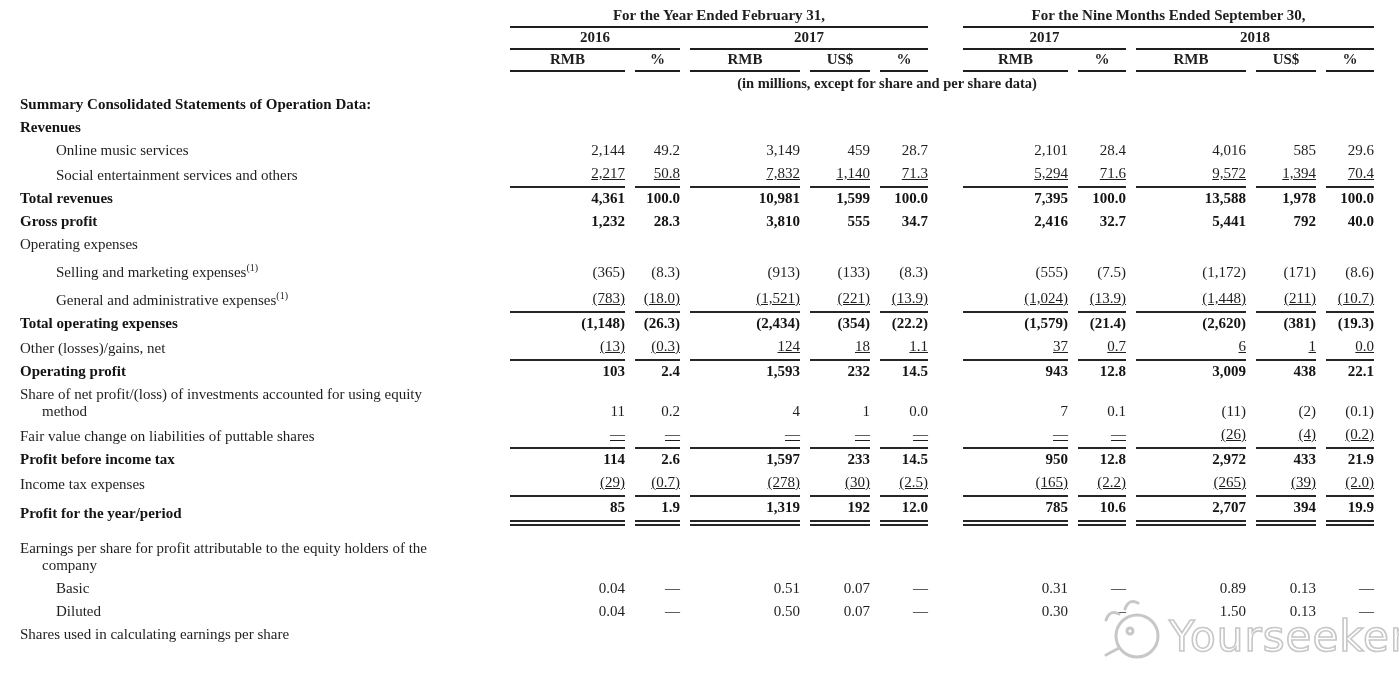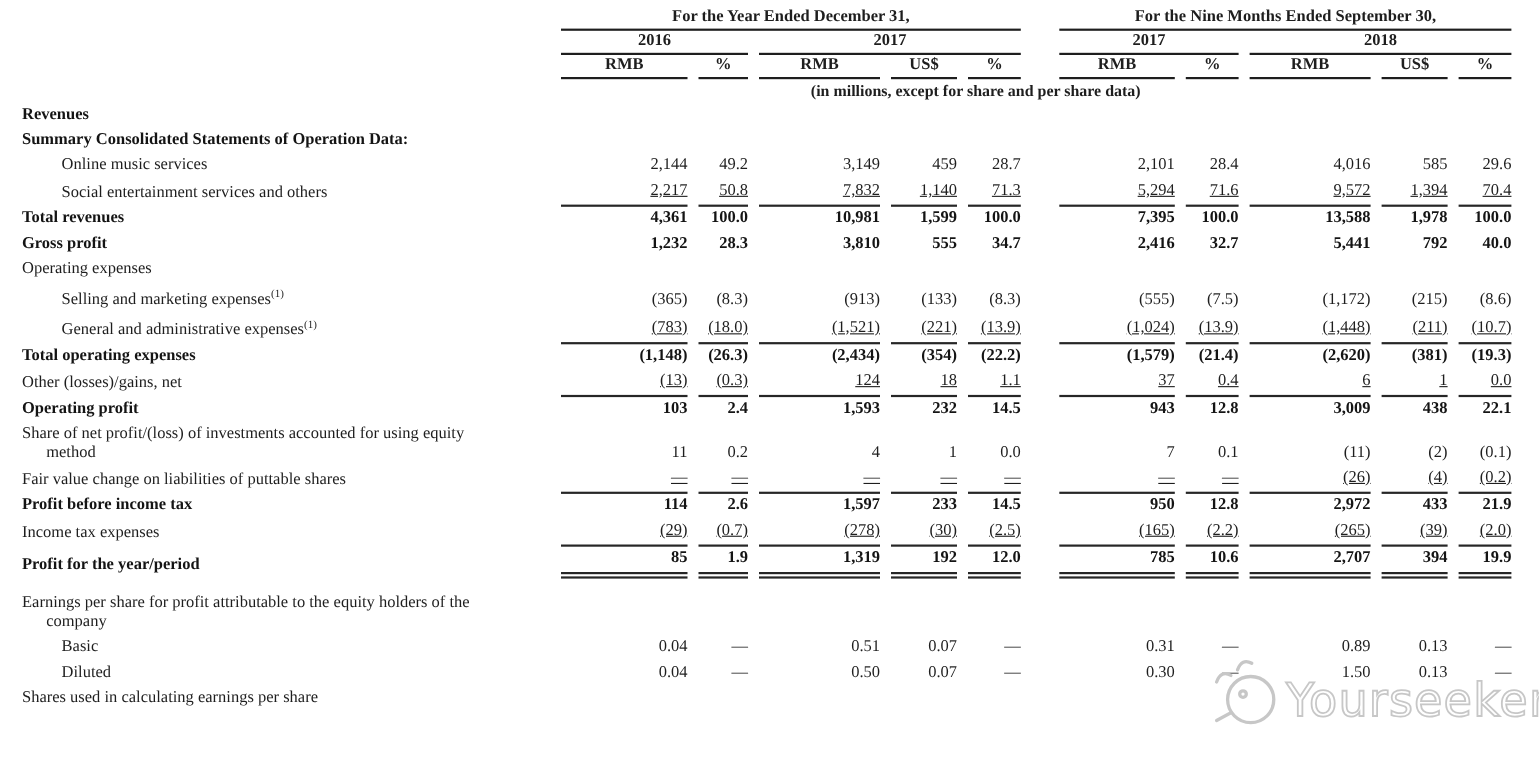--- a/index.html
+++ b/index.html
@@ -43,21 +43,21 @@
     <col style="width:15px">
     <col style="width:105px">
       <col style="width:48px">
     <col style="width:110px">
       <col style="width:60px">
       <col style="width:48px">
   </colgroup>
   <thead>
     <tr>
       <th class="blank"></th>
-      <th class="grp" colspan="5">For the Year Ended December 31,</th>
+      <th class="grp" colspan="5">For the Year Ended February 31,</th>
       <th class="blank"></th>
       <th class="grp" colspan="5">For the Nine Months Ended September 30,</th>
     </tr>
     <tr>
       <th class="blank"></th>
       <th class="yr" colspan="2">2016</th>
       <th class="yr" colspan="3">2017</th>
       <th class="blank"></th>
       <th class="yr" colspan="2">2017</th>
       <th class="yr" colspan="3">2018</th>
@@ -77,37 +77,37 @@
       <th class="cur">%</th>
     </tr>
     <tr>
       <th class="blank"></th>
       <th class="units" colspan="11">(in millions, except for share and per share data)</th>
     </tr>
   </thead>
   <tbody>
       <tr class="bold">
         <td class="label">
+          <div>Summary Consolidated Statements of Operation Data:</div>
+        </td>
+        <td class="num"></td>
+        <td class="num"></td>
+        <td class="num"></td>
+        <td class="num"></td>
+        <td class="num"></td>
+        <td class="spacer"></td>
+        <td class="num"></td>
+        <td class="num"></td>
+        <td class="num"></td>
+        <td class="num"></td>
+        <td class="num"></td>
+      </tr>
+      <tr class="bold">
+        <td class="label">
           <div>Revenues</div>
-        </td>
-        <td class="num"></td>
-        <td class="num"></td>
-        <td class="num"></td>
-        <td class="num"></td>
-        <td class="num"></td>
-        <td class="spacer"></td>
-        <td class="num"></td>
-        <td class="num"></td>
-        <td class="num"></td>
-        <td class="num"></td>
-        <td class="num"></td>
-      </tr>
-      <tr class="bold">
-        <td class="label">
-          <div>Summary Consolidated Statements of Operation Data:</div>
         </td>
         <td class="num"></td>
         <td class="num"></td>
         <td class="num"></td>
         <td class="num"></td>
         <td class="num"></td>
         <td class="spacer"></td>
         <td class="num"></td>
         <td class="num"></td>
         <td class="num"></td>
@@ -200,21 +200,21 @@
         </td>
         <td class="num">(365)</td>
         <td class="num">(8.3)</td>
         <td class="num">(913)</td>
         <td class="num">(133)</td>
         <td class="num">(8.3)</td>
         <td class="spacer"></td>
         <td class="num">(555)</td>
         <td class="num">(7.5)</td>
         <td class="num">(1,172)</td>
-        <td class="num">(215)</td>
+        <td class="num">(171)</td>
         <td class="num">(8.6)</td>
       </tr>
       <tr>
         <td class="label indent">
           <div>General and administrative expenses<sup style="font-size: 10px;">(1)</sup></div>
         </td>
         <td class="num rule">(783)</td>
         <td class="num rule">(18.0)</td>
         <td class="num rule">(1,521)</td>
         <td class="num rule">(221)</td>
@@ -246,21 +246,21 @@
         <td class="label">
           <div>Other (losses)/gains, net</div>
         </td>
         <td class="num rule">(13)</td>
         <td class="num rule">(0.3)</td>
         <td class="num rule">124</td>
         <td class="num rule">18</td>
         <td class="num rule">1.1</td>
         <td class="spacer"></td>
         <td class="num rule">37</td>
-        <td class="num rule">0.4</td>
+        <td class="num rule">0.7</td>
         <td class="num rule">6</td>
         <td class="num rule">1</td>
         <td class="num rule">0.0</td>
       </tr>
       <tr class="bold">
         <td class="label">
           <div>Operating profit</div>
         </td>
         <td class="num">103</td>
         <td class="num">2.4</td>

